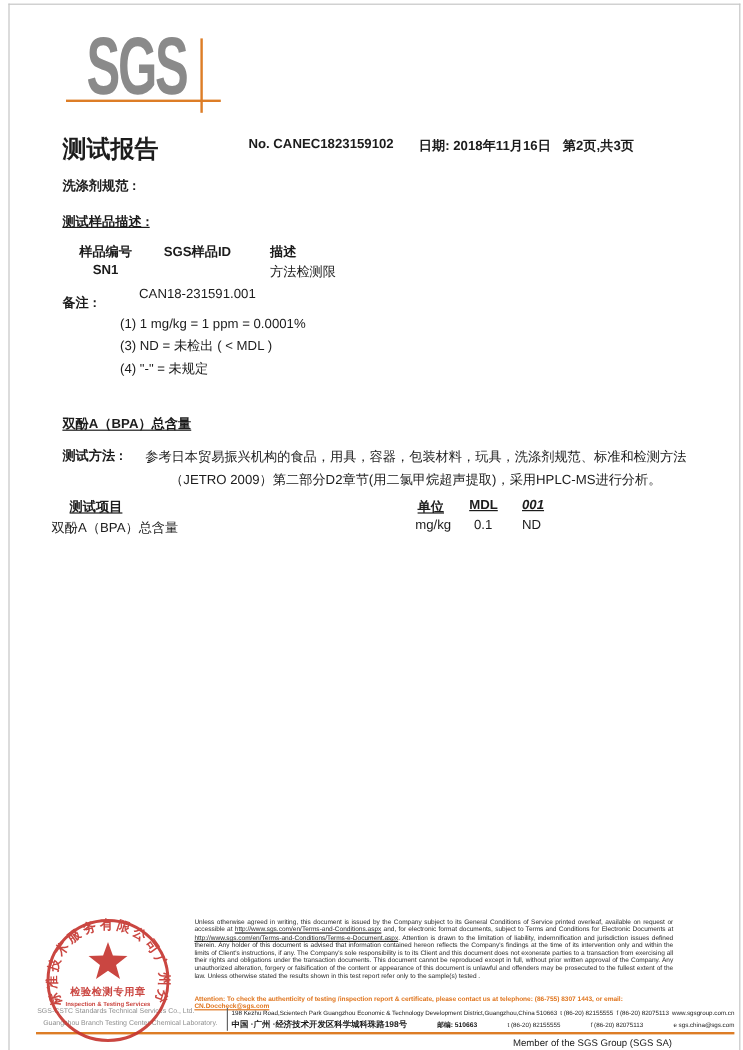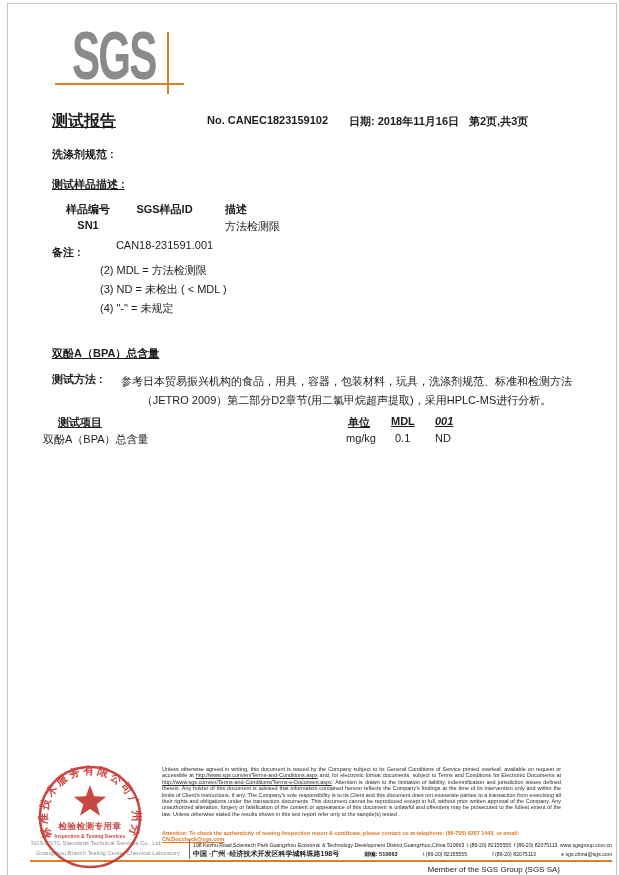--- a/index.html
+++ b/index.html
@@ -17,21 +17,21 @@
   .logo{left:72px;top:30px;height:51px;overflow:visible;}
   .logo-text{
     display:inline-block;font-size:68px;line-height:51px;font-weight:bold;
     color:#8a8a8a;letter-spacing:-3px;transform:scaleX(0.62);transform-origin:left top;
     white-space:nowrap;
   }
   .logo-hline{left:55px;top:83px;width:129px;height:2px;background:#dd7d26;}
   .logo-vline{left:167px;top:32px;width:2px;height:62px;background:#dd7d26;}
   
   .doc{font-size:11px;font-weight:bold;white-space:nowrap;}
-  .title{font-size:16px;font-weight:bold;white-space:nowrap;text-decoration:underline;}
+  .title{font-size:20px;font-weight:bold;white-space:nowrap;}
   .u{text-decoration:underline;}
   .ital{font-style:italic;}
   .center{text-align:center;}
   .notes-list div{line-height:19.2px;}
   .method{width:457px;white-space:normal;line-height:18.5px;text-align:center;}
   
   .company{font-size:5.8px;color:#8f8f8f;white-space:nowrap;z-index:1;}
   .stamp{left:34px;top:762px;width:112px;height:112px;z-index:2;opacity:0.9;}
   .disclaimer{
     left:162px;top:766px;width:399px;font-size:5.45px;line-height:6.4px;
@@ -81,21 +81,21 @@
 
   <div class="abs doc center" style="left:48px;top:202px;width:80px;">样品编号</div>
   <div class="abs doc center" style="left:112px;top:202px;width:105px;">SGS样品ID</div>
   <div class="abs doc" style="left:225px;top:202px;">描述</div>
   <div class="abs doc center" style="left:48px;top:219px;width:80px;font-weight:bold;">SN1</div>
   <div class="abs doc center" style="left:112px;top:219px;width:105px;font-weight:normal;margin-top:20px;">CAN18-231591.001</div>
   <div class="abs doc" style="left:225px;top:219px;font-weight:normal;">方法检测限</div>
 
   <div class="abs doc" style="left:52px;top:245px;">备注 :</div>
   <div class="abs doc notes-list" style="left:100px;top:261px;font-weight:normal;">
-    <div>(2) MDL = 方法检测限</div>
+    <div>(1) 1 mg/kg = 1 ppm = 0.0001%</div>
     <div>(3) ND = 未检出 ( &lt; MDL )</div>
     <div>(4) "-" = 未规定</div>
   </div>
 
   <div class="abs doc u" style="left:52px;top:346px;">双酚A（BPA）总含量</div>
   <div class="abs doc" style="left:52px;top:372px;">测试方法 :</div>
   <div class="abs doc method" style="left:118px;top:372px;font-weight:normal;">参考日本贸易振兴机构的食品，用具，容器，包装材料，玩具，洗涤剂规范、标准和检测方法（JETRO 2009）第二部分D2章节(用二氯甲烷超声提取)，采用HPLC-MS进行分析。</div>
 
   <div class="abs doc u" style="left:58px;top:415px;">测试项目</div>
   <div class="abs doc u" style="left:348px;top:415px;">单位</div>

